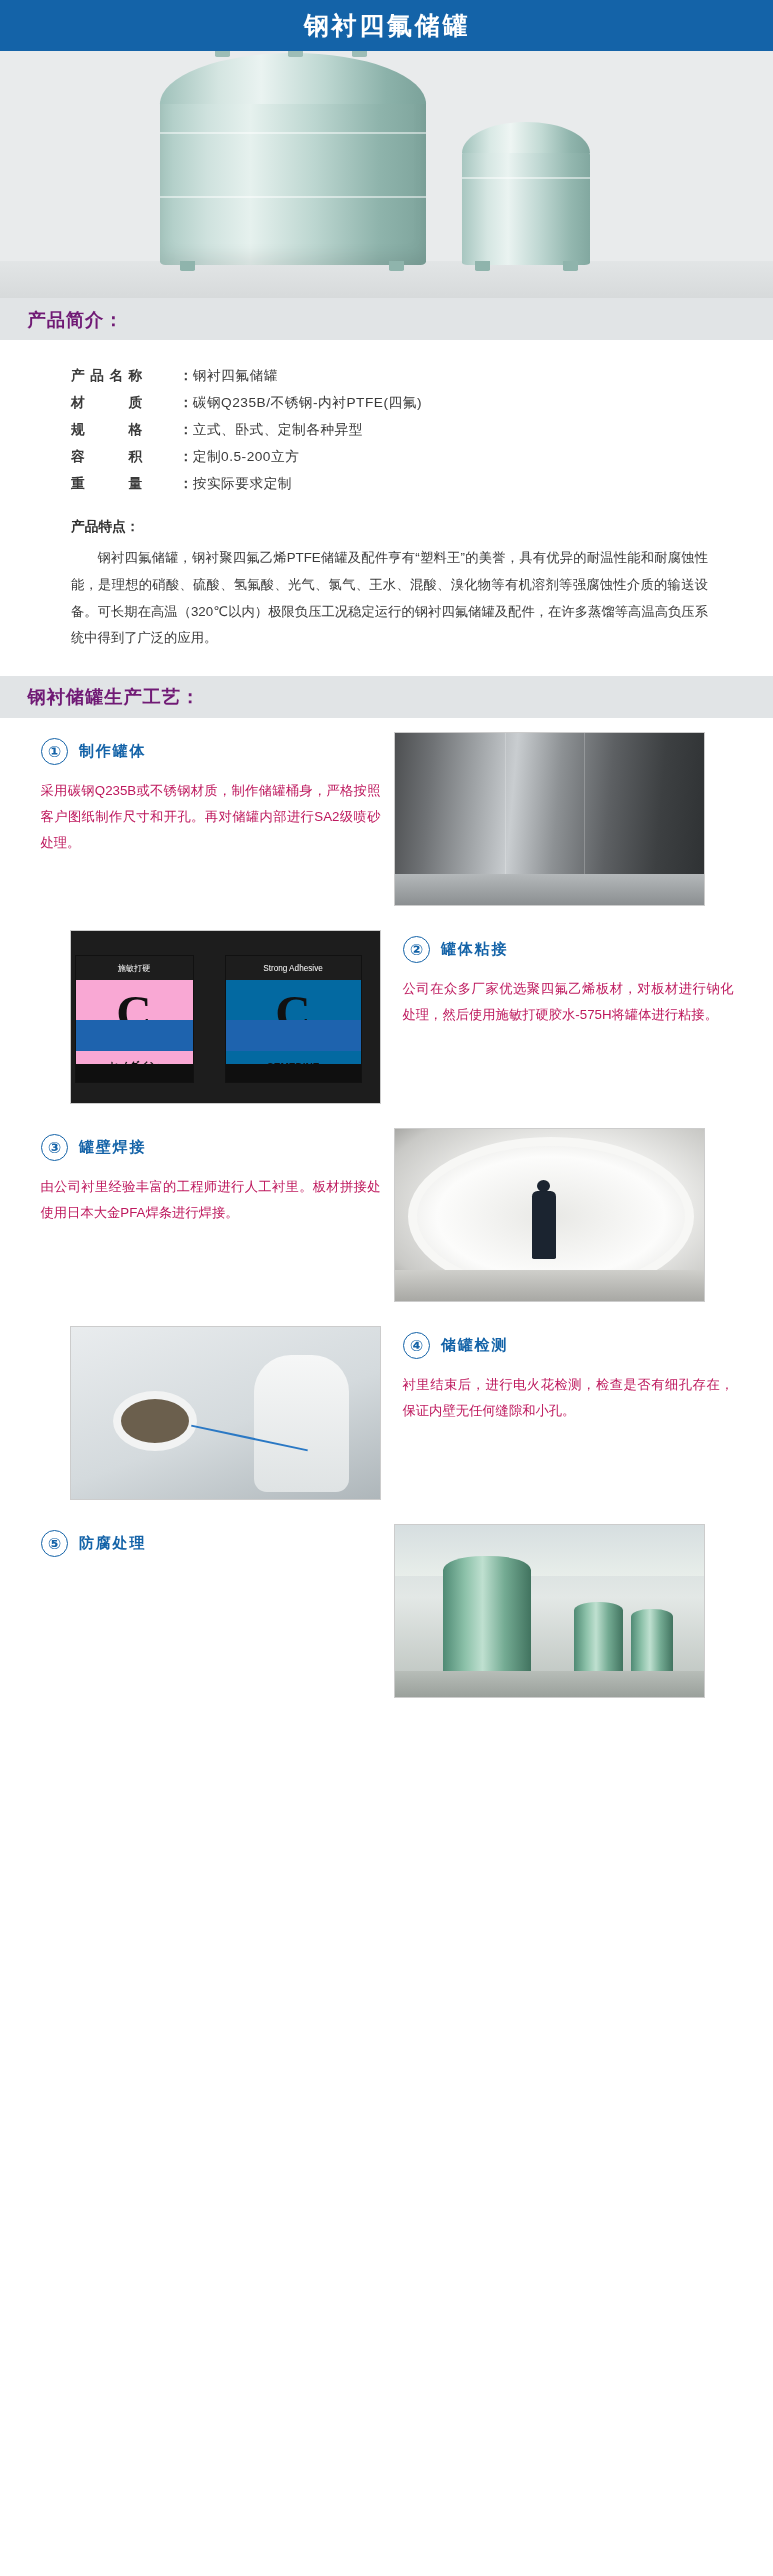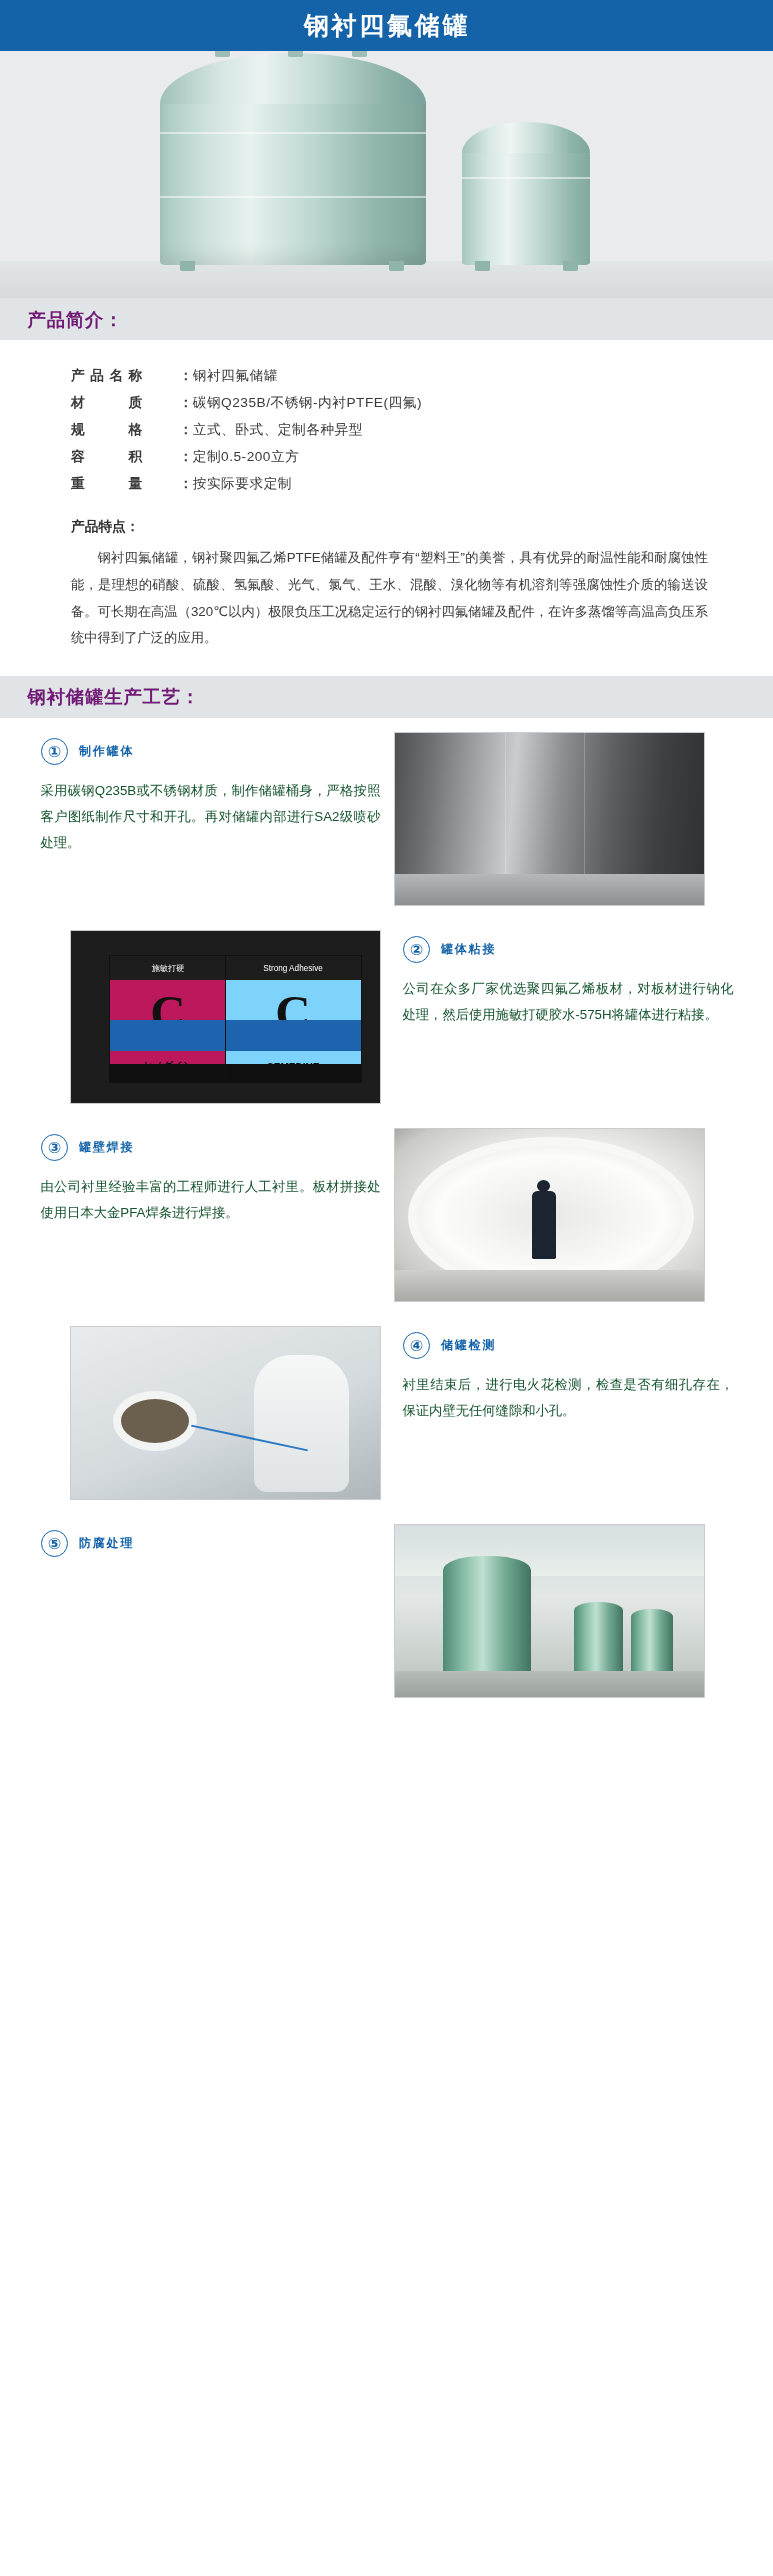--- a/index.html
+++ b/index.html
@@ -155,29 +155,29 @@
     border: 1.8px solid #1463a8;
     border-radius: 50%;
     color: #1463a8;
     font-size: 15.6px;
     font-weight: bold;
     display: flex; align-items: center; justify-content: center;
     flex: 0 0 auto;
   }
   .step-title {
     color: #1463a8;
-    font-size: 12px;
+    font-size: 15px;
     font-weight: bold;
     letter-spacing: 1.8px;
     font-family: Liberation Mono, monospace;
   }
   .step-desc {
     font-size: 13.3px;
     line-height: 1.95;
-    color: #14532d;
+    color: #be185d;
     text-align: justify;
   }
   .step-photo {
     width: 311px;
     height: 174px;
     flex: 0 0 auto;
     border: 0.9px solid #ccc;
     position: relative;
     overflow: hidden;
     background: #d7d7d7;
@@ -189,22 +189,22 @@
     content:""; position:absolute; left:0; right:0; bottom:0; height:31px;
     background: linear-gradient(#b4b8ba,#8b8f91);
   }
   .ph1 .seam { position:absolute; top:0; bottom:31px; width:1.8px; background:rgba(255,255,255,0.22); }
 
   
   .ph2 { background:#1d1d1d; }
   .ph2 .boxA, .ph2 .boxB {
     position:absolute; top:24px; height:128px; border:1.8px solid #111;
   }
-  .ph2 .boxA { left:38px; width:119px; background:#be185d; }
-  .ph2 .boxB { left:154px; width:137px; background:#7dd3fc; }
+  .ph2 .boxA { left:4px; width:119px; background:#f9a8d4; }
+  .ph2 .boxB { left:154px; width:137px; background:#0369a1; }
   .ph2 .cap {
     position:absolute; top:0; left:0; right:0; height:24px; background:#1d1d1d;
     color:#fff; font-size:8.2px; display:flex; align-items:center; justify-content:center;
   }
   .ph2 .cLetter {
     position:absolute; top:27.5px; left:50%; transform:translateX(-50%);
     font-size:49px; font-weight:bold; color:#111; font-family:"Liberation Serif", serif;
   }
   .ph2 .blueband {
     position:absolute; left:0; right:0; bottom:31px; height:31px; background:#1e63ae;

